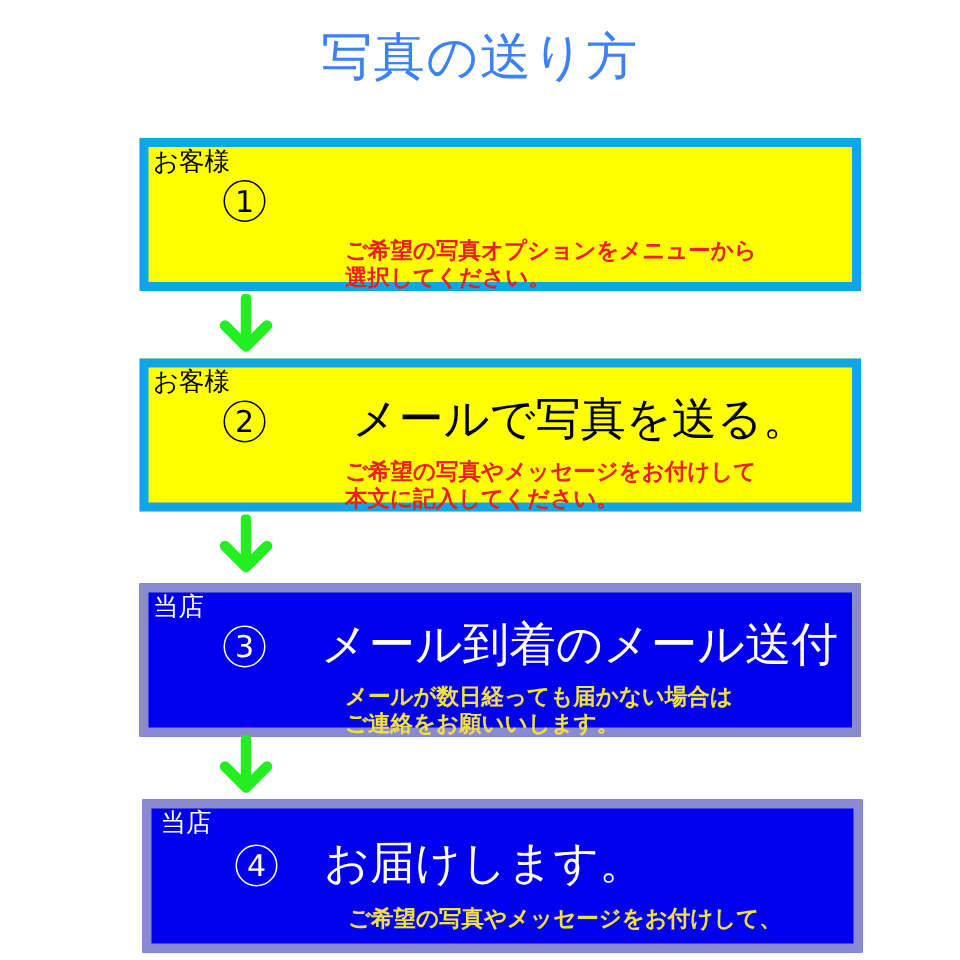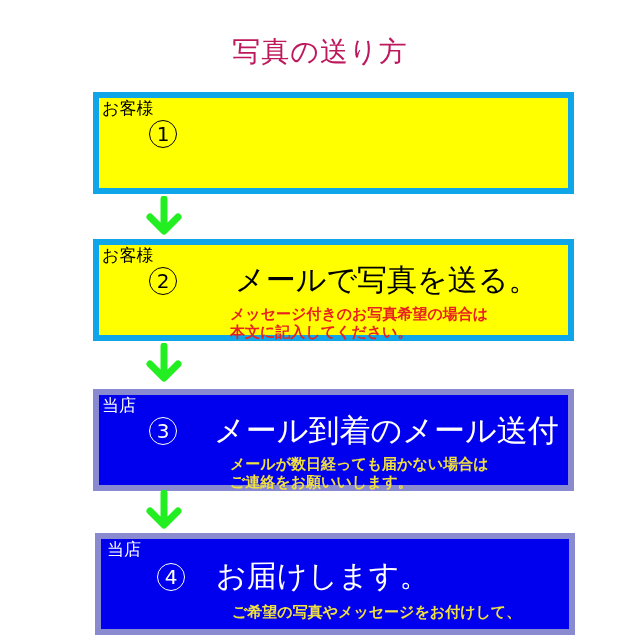--- a/index.html
+++ b/index.html
@@ -1,22 +1,22 @@
 <!DOCTYPE html>
 <html><head>
 <meta charset="utf-8">
 <style>
   html, body { margin:0; padding:0; }
   body {
     width:640px; height:640px; background:#ffffff; position:relative; overflow:hidden;
     font-family: "DejaVu Sans", "Liberation Sans", sans-serif;
   }
   .title {
-    position:absolute; left:0; width:640px; top:30px; text-align:center;
-    font-size:28px; color:#be185d; letter-spacing:1px; line-height:44px;
+    position:absolute; left:0; width:640px; top:16px; text-align:center;
+    font-size:34px; color:#3b82f6; letter-spacing:1px; line-height:44px;
   }
   .step {
     position:absolute; left:93px; width:481px; height:102px; box-sizing:border-box;
     border:6px solid #0ea5e9;
   }
   .step.yellow { background:#ffff00; }
   .step.blue { background:#0000ee; border-color:#8a8ad0;padding-left:43px; }
   .actor { position:absolute; left:3px; top:0px; font-size:17px; line-height:20px; }
   .num {
     position:absolute; left:50px; top:22px; width:26px; height:26px; border-radius:50%;
@@ -31,32 +31,36 @@
   .arrow { position:absolute; left:145px; width:38px; height:40px; }
 </style>
 </head>
 <body>
 
 <div class="title">写真の送り方</div>
 
 <div class="step yellow" style="top:92px;">
   <div class="actor">お客様</div>
   <div class="num">1</div>
+  <div class="note">
+    <div>ご希望の写真オプションをメニューから</div>
+    <div>選択してください。</div>
+  </div>
 </div>
 
 <svg class="arrow" style="top:196px;" viewBox="0 0 38 40">
   <path d="M19 3 L19 34 M5 21 L19 35 L33 21" stroke="#22ee22" stroke-width="7" fill="none" stroke-linecap="round" stroke-linejoin="round"></path>
 </svg>
 
 <div class="step yellow" style="top:239px;">
   <div class="actor">お客様</div>
   <div class="num">2</div>
   <div class="heading" style="left:136px;">メールで写真を送る。</div>
   <div class="note">
-    <div>メッセージ付きのお写真希望の場合は</div>
+    <div>ご希望の写真やメッセージをお付けして</div>
     <div>本文に記入してください。</div>
   </div>
 </div>
 
 <svg class="arrow" style="top:343px;" viewBox="0 0 38 40">
   <path d="M19 3 L19 34 M5 21 L19 35 L33 21" stroke="#22ee22" stroke-width="7" fill="none" stroke-linecap="round" stroke-linejoin="round"></path>
 </svg>
 
 <div class="step blue" style="top:389px;">
   <div class="actor">当店</div>

